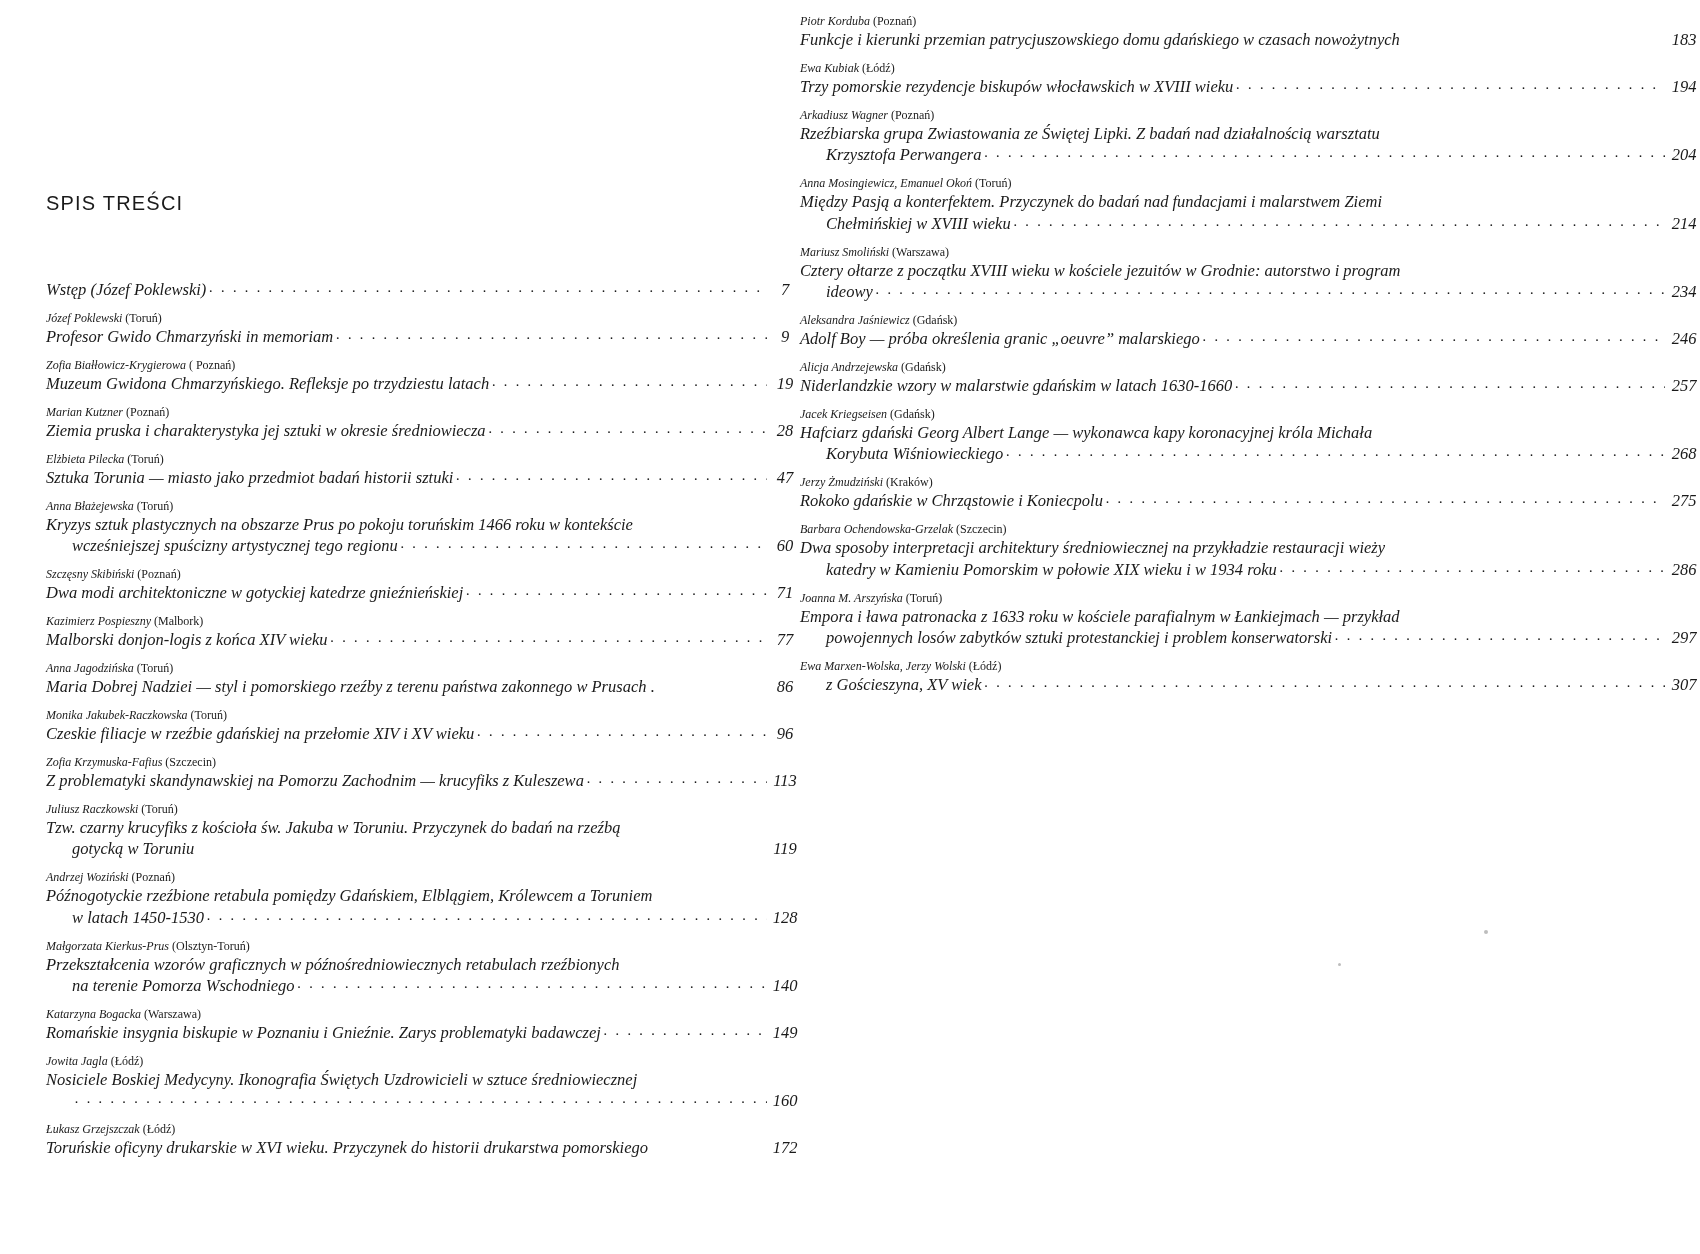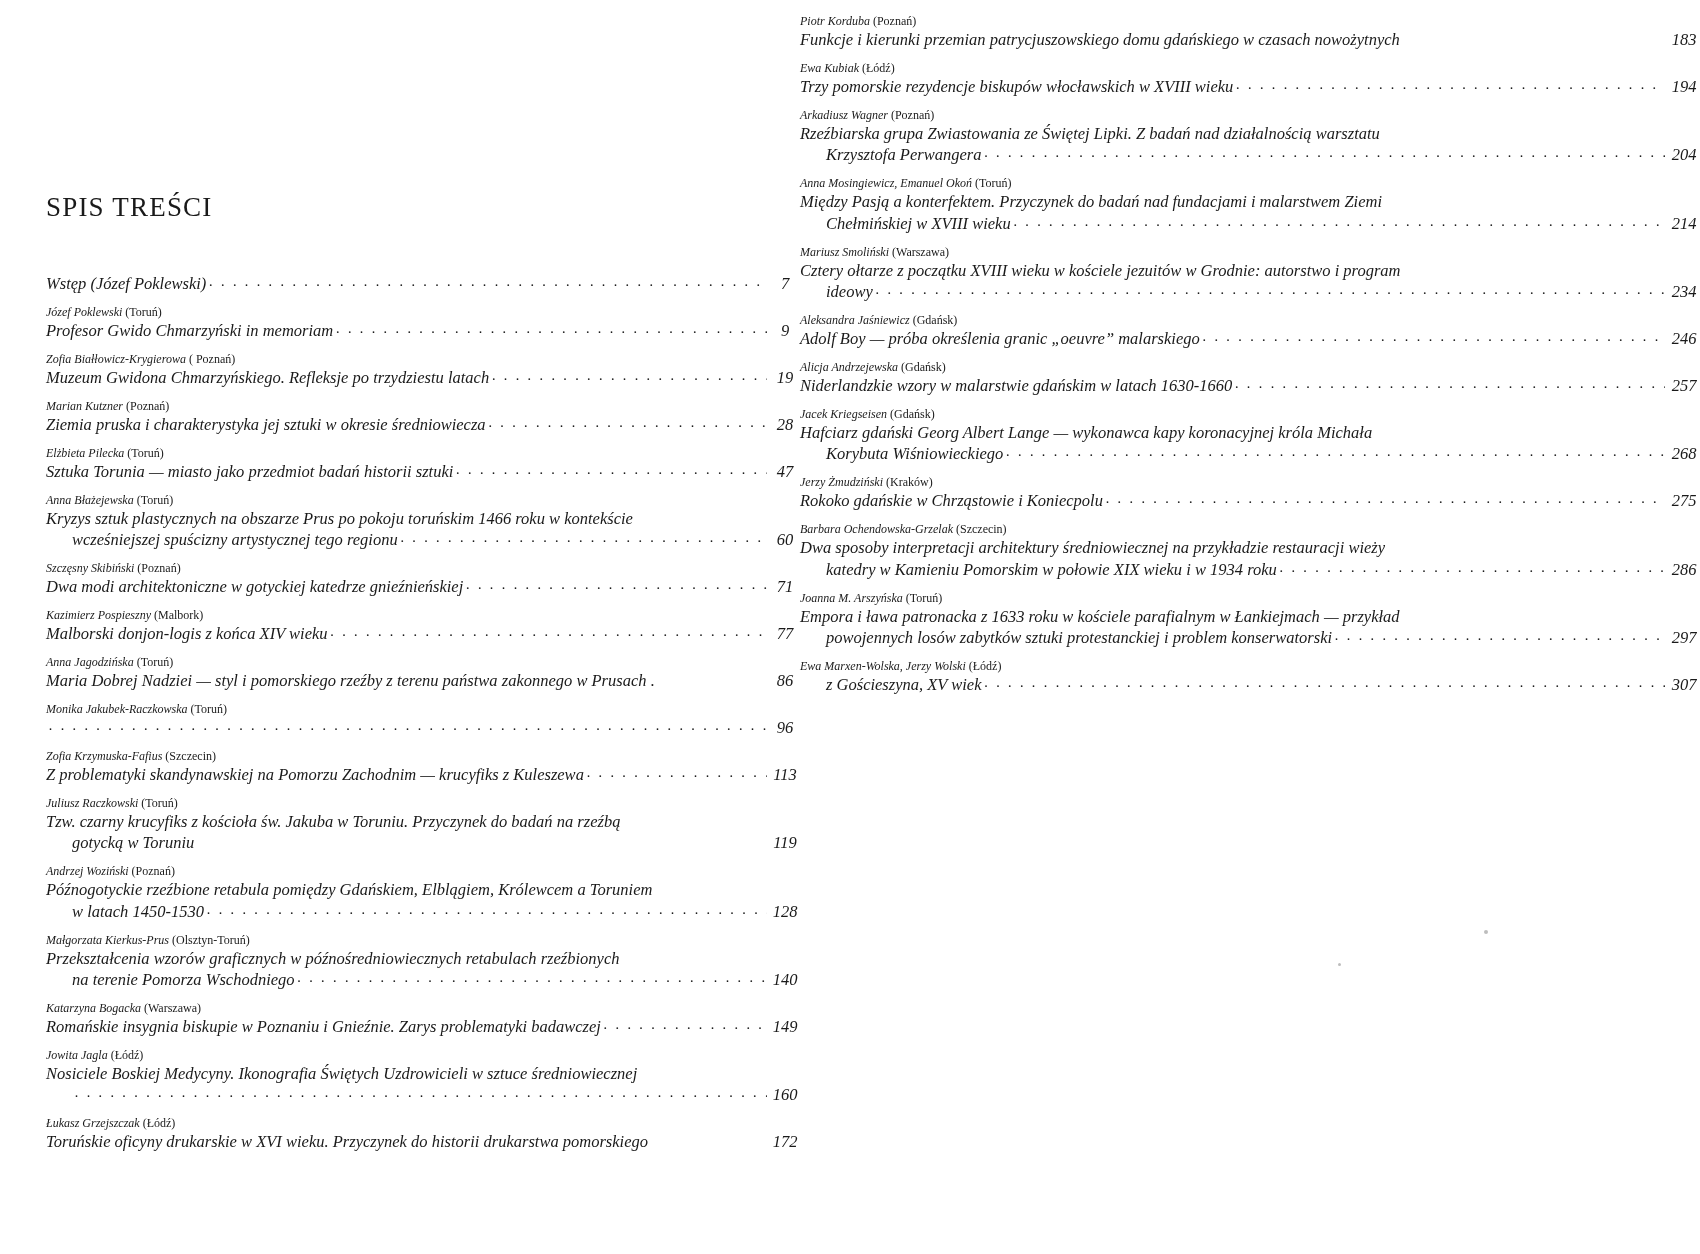--- a/index.html
+++ b/index.html
@@ -29,26 +29,26 @@
     padding-left: 46px;
     box-sizing: border-box;
   }
   .col-right {
     left: 790px;
     width: 910px;
     padding-left: 10px;
     box-sizing: border-box;
   }
   .toc-title {
-    font-size: 27px;
+    font-size: 20px;
     letter-spacing: 1.2px;
     margin-top: 192px;
-    margin-bottom: 50px;
+    margin-bottom: 64px;
     font-weight: normal;
-    font-family: Liberation Serif, serif;
+    font-family: Liberation Sans, sans-serif;
   }
   .spacer-right {
     height: 14px;
   }
   .entry {
     margin-bottom: 10.5px;
   }
   .author {
     font-size: 12px;
     line-height: 1.25;
@@ -184,20 +184,21 @@
           <div class="author">Anna Jagodzińska<span class="place"> (Toruń)</span></div>
           <div class="title-row nolead">
             <span class="txt">Maria Dobrej Nadziei — styl i pomorskiego rzeźby z terenu państwa zakonnego w Prusach .</span>
             <span class="leaders">. . . . . . . . . . . . . . . . . . . . . . . . . . . . . . . . . . . . . . . . . . . . . . . . . . . . . . . . . . . . . . . . . . . . . . . . . . . . . . . . . . . . . . . . . . . . . . . . . . . . . . .</span>
             <span class="pageno">86</span>
           </div>
         </div>
         <div class="entry">
           <div class="author">Monika Jakubek-Raczkowska<span class="place"> (Toruń)</span></div>
           <div class="title-row">
+            <span class="txt">Czeskie filiacje w rzeźbie gdańskiej na przełomie XIV i XV wieku</span>
             <span class="leaders">. . . . . . . . . . . . . . . . . . . . . . . . . . . . . . . . . . . . . . . . . . . . . . . . . . . . . . . . . . . . . . . . . . . . . . . . . . . . . . . . . . . . . . . . . . . . . . . . . . . . . . .</span>
             <span class="pageno">96</span>
           </div>
         </div>
         <div class="entry">
           <div class="author">Zofia Krzymuska-Fafius<span class="place"> (Szczecin)</span></div>
           <div class="title-row">
             <span class="txt">Z problematyki skandynawskiej na Pomorzu Zachodnim — krucyfiks z Kuleszewa</span>
             <span class="leaders">. . . . . . . . . . . . . . . . . . . . . . . . . . . . . . . . . . . . . . . . . . . . . . . . . . . . . . . . . . . . . . . . . . . . . . . . . . . . . . . . . . . . . . . . . . . . . . . . . . . . . . .</span>
             <span class="pageno">113</span>

